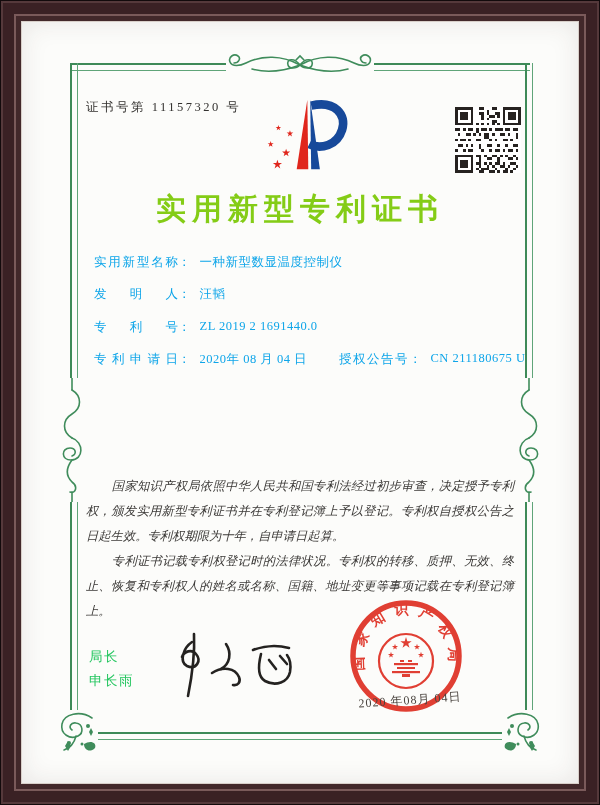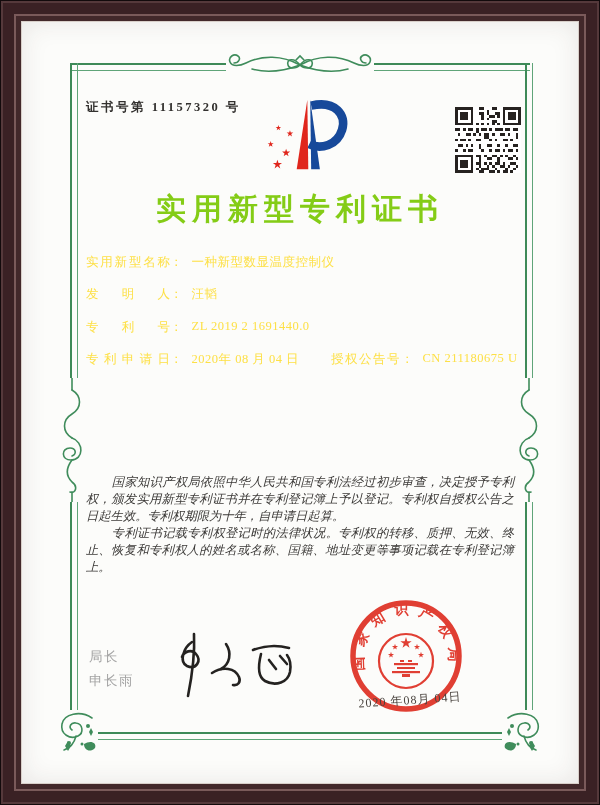--- a/index.html
+++ b/index.html
@@ -8,37 +8,37 @@
   
   .paper{position:absolute;inset:22px;background:#fcfcfa;
     box-shadow:0 0 0 1px #d8cfc9,0 0 0 6px #42282a,0 0 0 8px #7a5a5a,
                0 0 0 19px #3a2124,0 0 0 21px #55393b,0 0 0 22px #120a0b,
                inset 0 0 26px rgba(60,40,40,.10);}
   
   .hline{position:absolute;height:5px;border-top:2px solid #3e8a58;border-bottom:1.5px solid #5fa478;}
   .vline{position:absolute;width:5px;border-left:2px solid #3e8a58;border-right:1.5px solid #5fa478;}
   .orn{position:absolute;}
   
-  .certno{position:absolute;left:86px;top:99px;font-size:12.5px;letter-spacing:2.5px;color:#33312f;font-weight:bold;}
+  .certno{position:absolute;left:86px;top:99px;font-size:12.5px;letter-spacing:2.5px;color:#33312f;}
   .title{position:absolute;left:0;top:189px;width:600px;text-align:center;font-size:30px;
          font-weight:700;letter-spacing:6px;color:#84cc16;}
   
-  .fields{position:absolute;left:86px;top:254px;width:430px;font-size:12.5px;color:#fde047;}
+  .fields{position:absolute;left:94px;top:254px;width:430px;font-size:12.5px;color:#0ea5e9;}
   .frow{height:18px;margin-bottom:14.4px;white-space:nowrap;}
   .flabel{display:inline-block;width:84px;text-align:justify;text-align-last:justify;vertical-align:top;}
   .fcolon{display:inline-block;vertical-align:top;}
   .fvalue{display:inline-block;margin-left:9px;letter-spacing:.5px;vertical-align:top;}
   .fgroup2{display:inline-block;margin-left:24px;}
   .flabel2{display:inline-block;letter-spacing:1.5px;vertical-align:top;margin-left:8px;}
   
-  .paras{position:absolute;left:86px;top:474px;width:428px;font-size:12.3px;line-height:17px;
+  .paras{position:absolute;left:86px;top:474px;width:428px;font-size:12.3px;line-height:25px;
          color:#3b3937;text-align:justify;font-style:italic;}
   .paras p{margin:0;text-indent:2.1em;}
   
-  .issuer{position:absolute;left:89px;top:645px;font-size:13.5px;color:#a3a3a3;letter-spacing:1.5px;line-height:24px;}
+  .issuer{position:absolute;left:89px;top:645px;font-size:13.5px;color:#22c55e;letter-spacing:1.5px;line-height:24px;}
   .sig{position:absolute;left:150px;top:628px;}
   .sealwrap{position:absolute;left:347px;top:597px;}
   .sealdate{position:absolute;left:352px;top:692px;width:116px;text-align:center;font-size:12px;
             color:#4a443f;letter-spacing:1px;transform:rotate(-4deg);white-space:nowrap;}
   .qr{position:absolute;left:455px;top:107px;}
   .logo{position:absolute;left:250px;top:96px;}
 </style>
 </head>
 <body>
 

